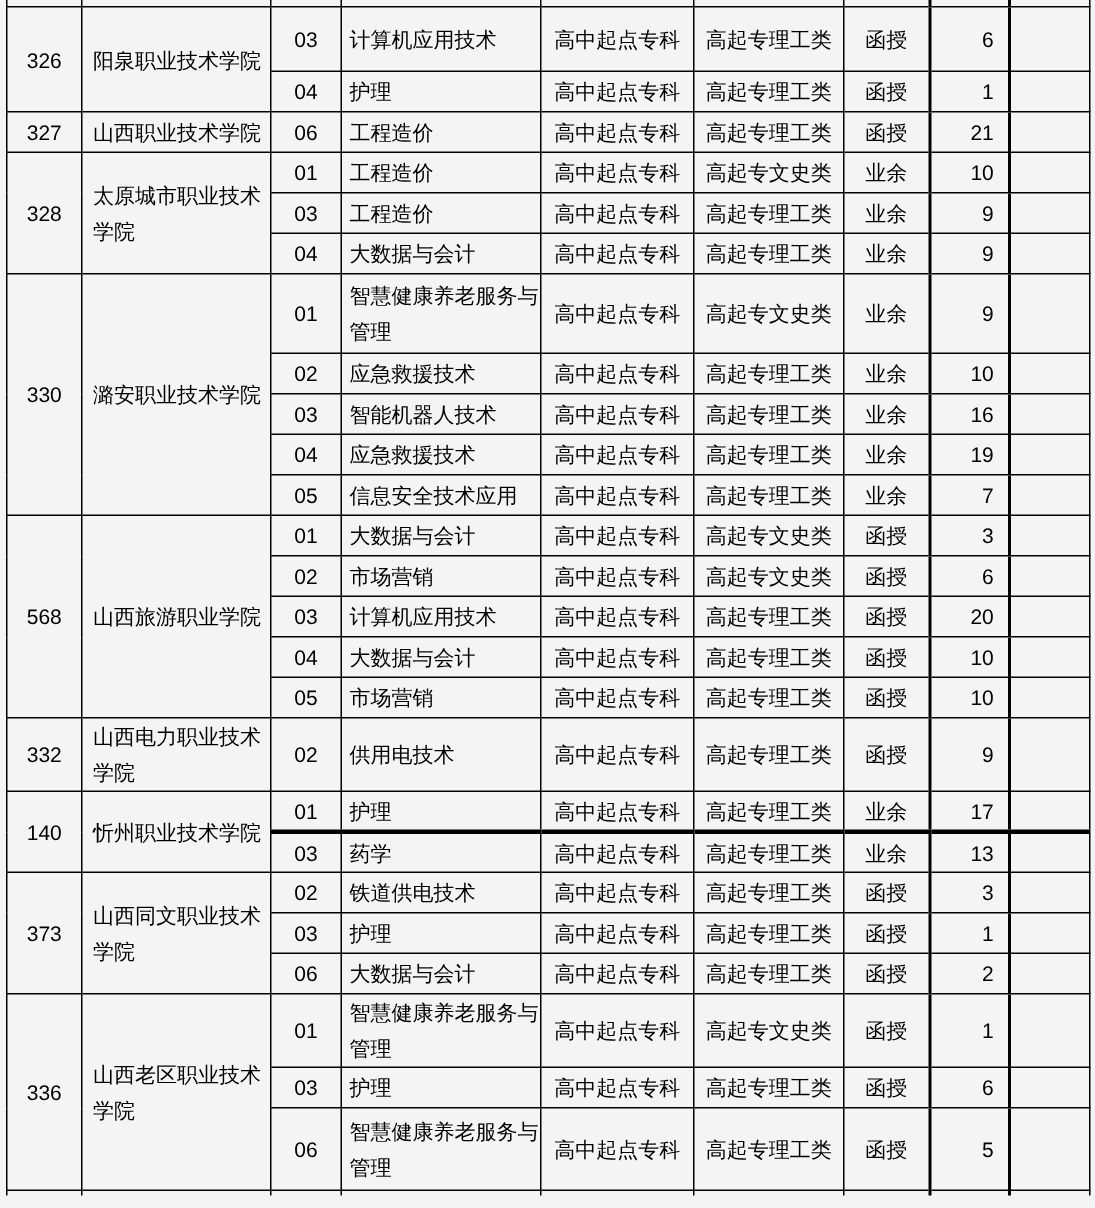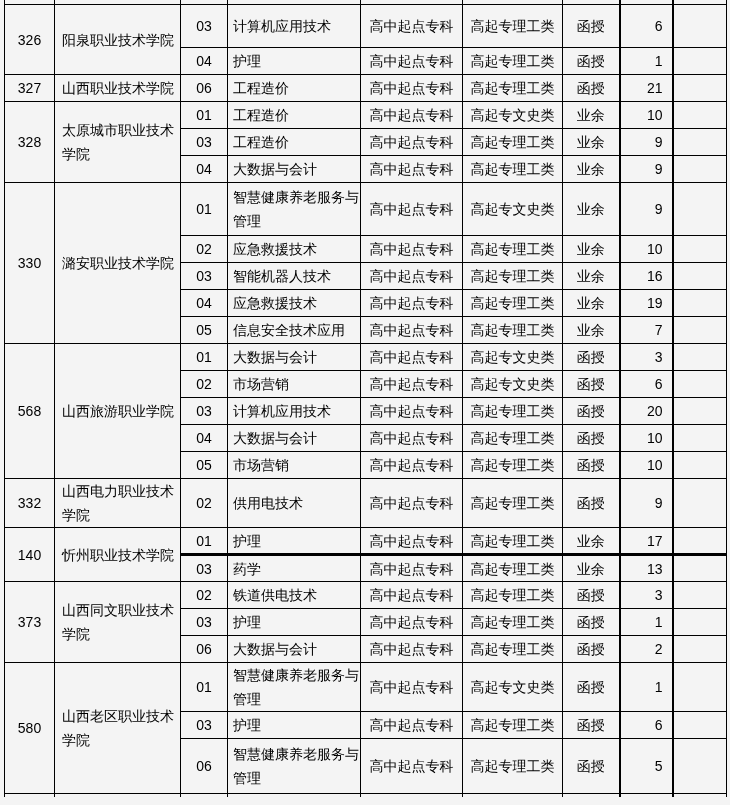--- a/index.html
+++ b/index.html
@@ -284,21 +284,21 @@
       <tr style="height: 27px;">
         <td class="c-code">06</td>
         <td class="c-major">大数据与会计</td>
         <td class="c-level">高中起点专科</td>
         <td class="c-cat">高起专理工类</td>
         <td class="c-form">函授</td>
         <td class="c-count">2</td>
         <td class="c-empty"></td>
       </tr>
       <tr style="height: 45px;">
-        <td class="c-no" rowspan="3">580</td>
+        <td class="c-no" rowspan="3">336</td>
         <td class="c-college" rowspan="3">山西老区职业技术学院</td>
         <td class="c-code">01</td>
         <td class="c-major">智慧健康养老服务与管理</td>
         <td class="c-level">高中起点专科</td>
         <td class="c-cat">高起专文史类</td>
         <td class="c-form">函授</td>
         <td class="c-count">1</td>
         <td class="c-empty"></td>
       </tr>
       <tr style="height: 27px;">

